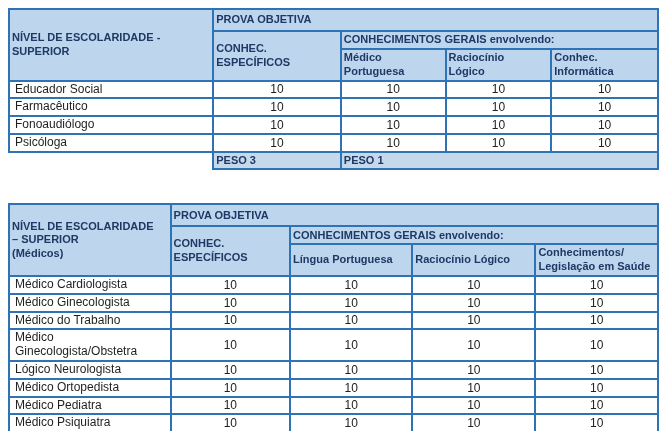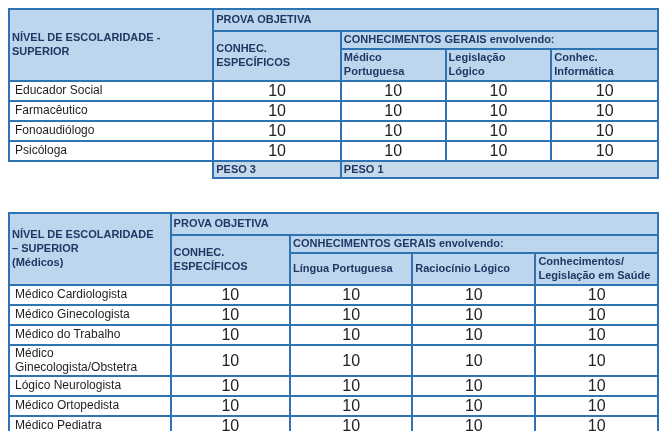--- a/index.html
+++ b/index.html
@@ -42,21 +42,21 @@
   .label-cell{
     font-size:12px;
     color:var(--body-text);
     text-align:left;
     vertical-align:middle;
     padding:1px 5px;
     line-height:1.15;
     white-space:pre-line;
   }
   .value-cell{
-    font-size:16px;
+    font-size:12px;
     color:#222;
     text-align:center;
     vertical-align:middle;
     padding:0 2px;
   }
   .r-prova{height:22px;}
   .r-gerais{height:18px;}
   .r-sub{height:28px;}
   .t2 .r-sub{height:30px;}
   .body-row{height:16px;}
@@ -83,21 +83,21 @@
         <td colspan="4" class="header-cell">PROVA OBJETIVA</td>
       </tr>
       <tr class="r-gerais">
         <td rowspan="2" class="header-cell">CONHEC.
 ESPECÍFICOS</td>
         <td colspan="3" class="header-cell">CONHECIMENTOS GERAIS envolvendo:</td>
       </tr>
       <tr class="r-sub">
         <td class="header-cell">Médico
 Portuguesa</td>
-        <td class="header-cell">Legislação
+        <td class="header-cell">Raciocínio
 Lógico</td>
         <td class="header-cell">Conhec.
 Informática</td>
       </tr>
     </tbody>
     <tbody>
         <tr class="body-row">
           <td class="label-cell">Educador Social</td>
           <td class="value-cell">10</td>
           <td class="value-cell">10</td>

